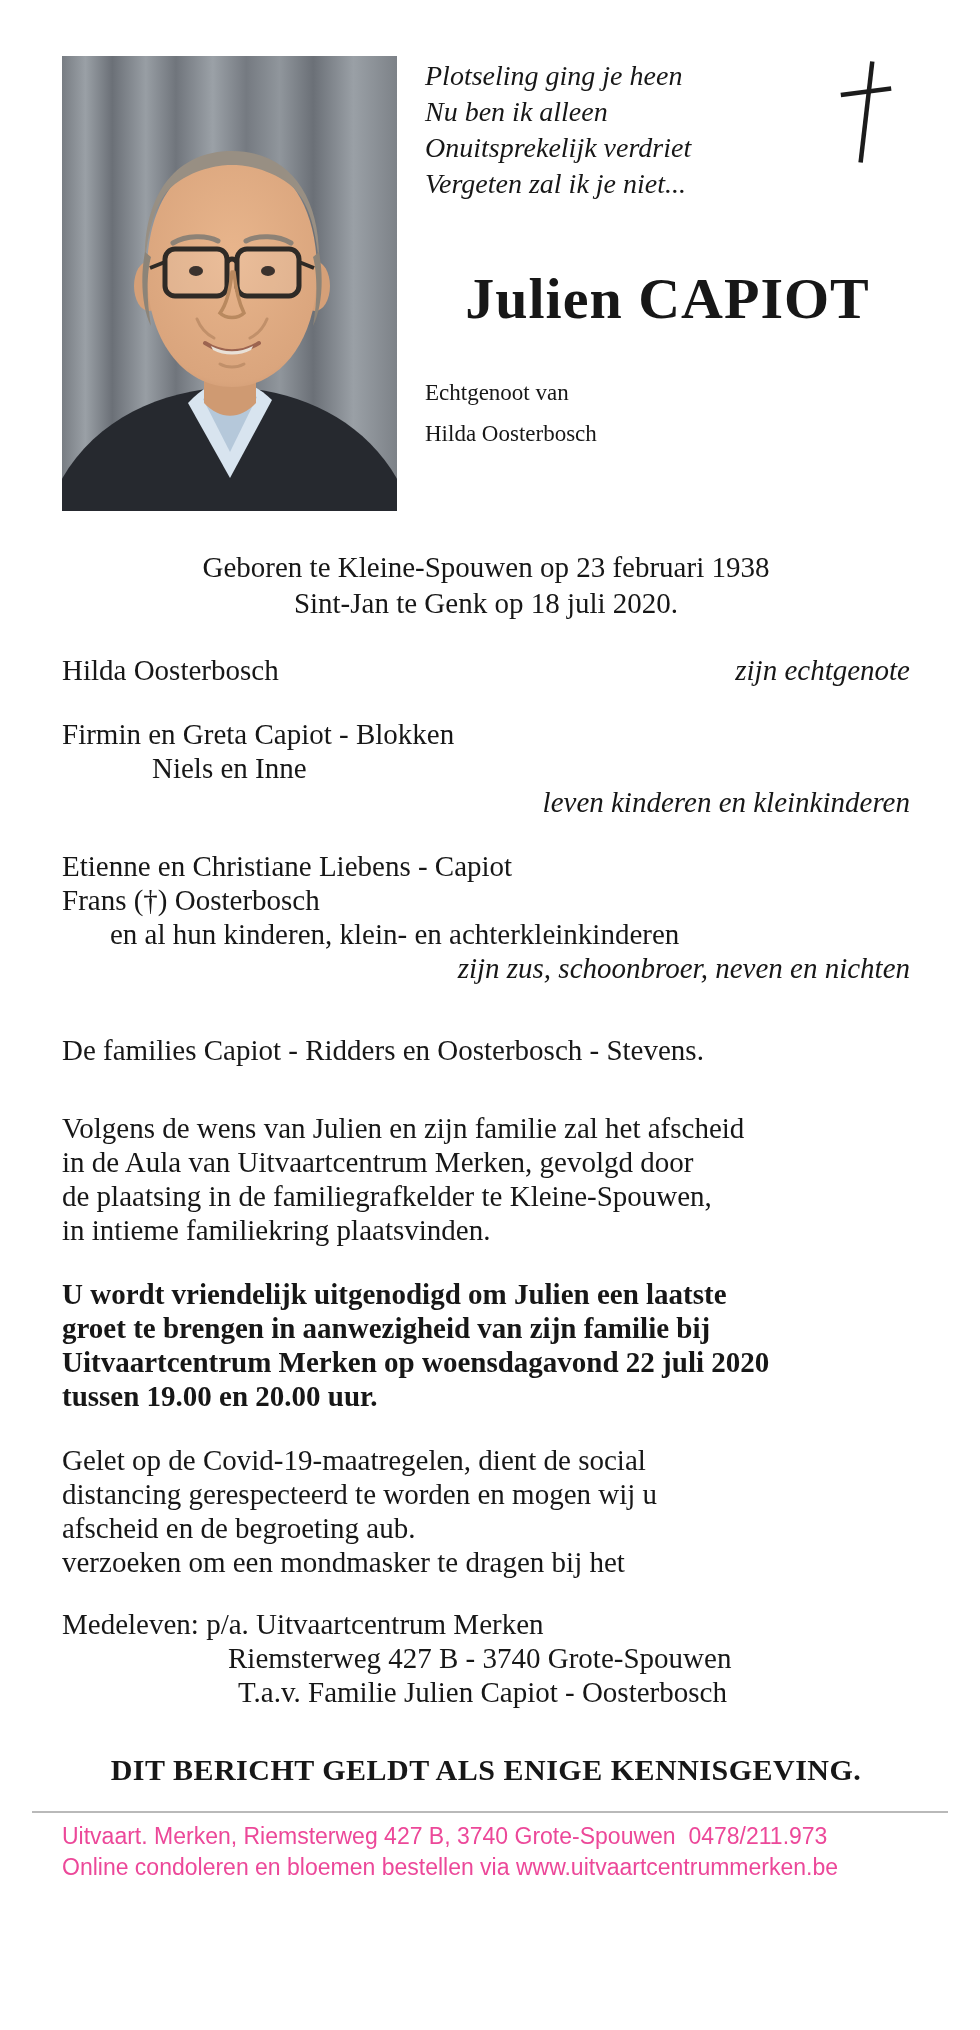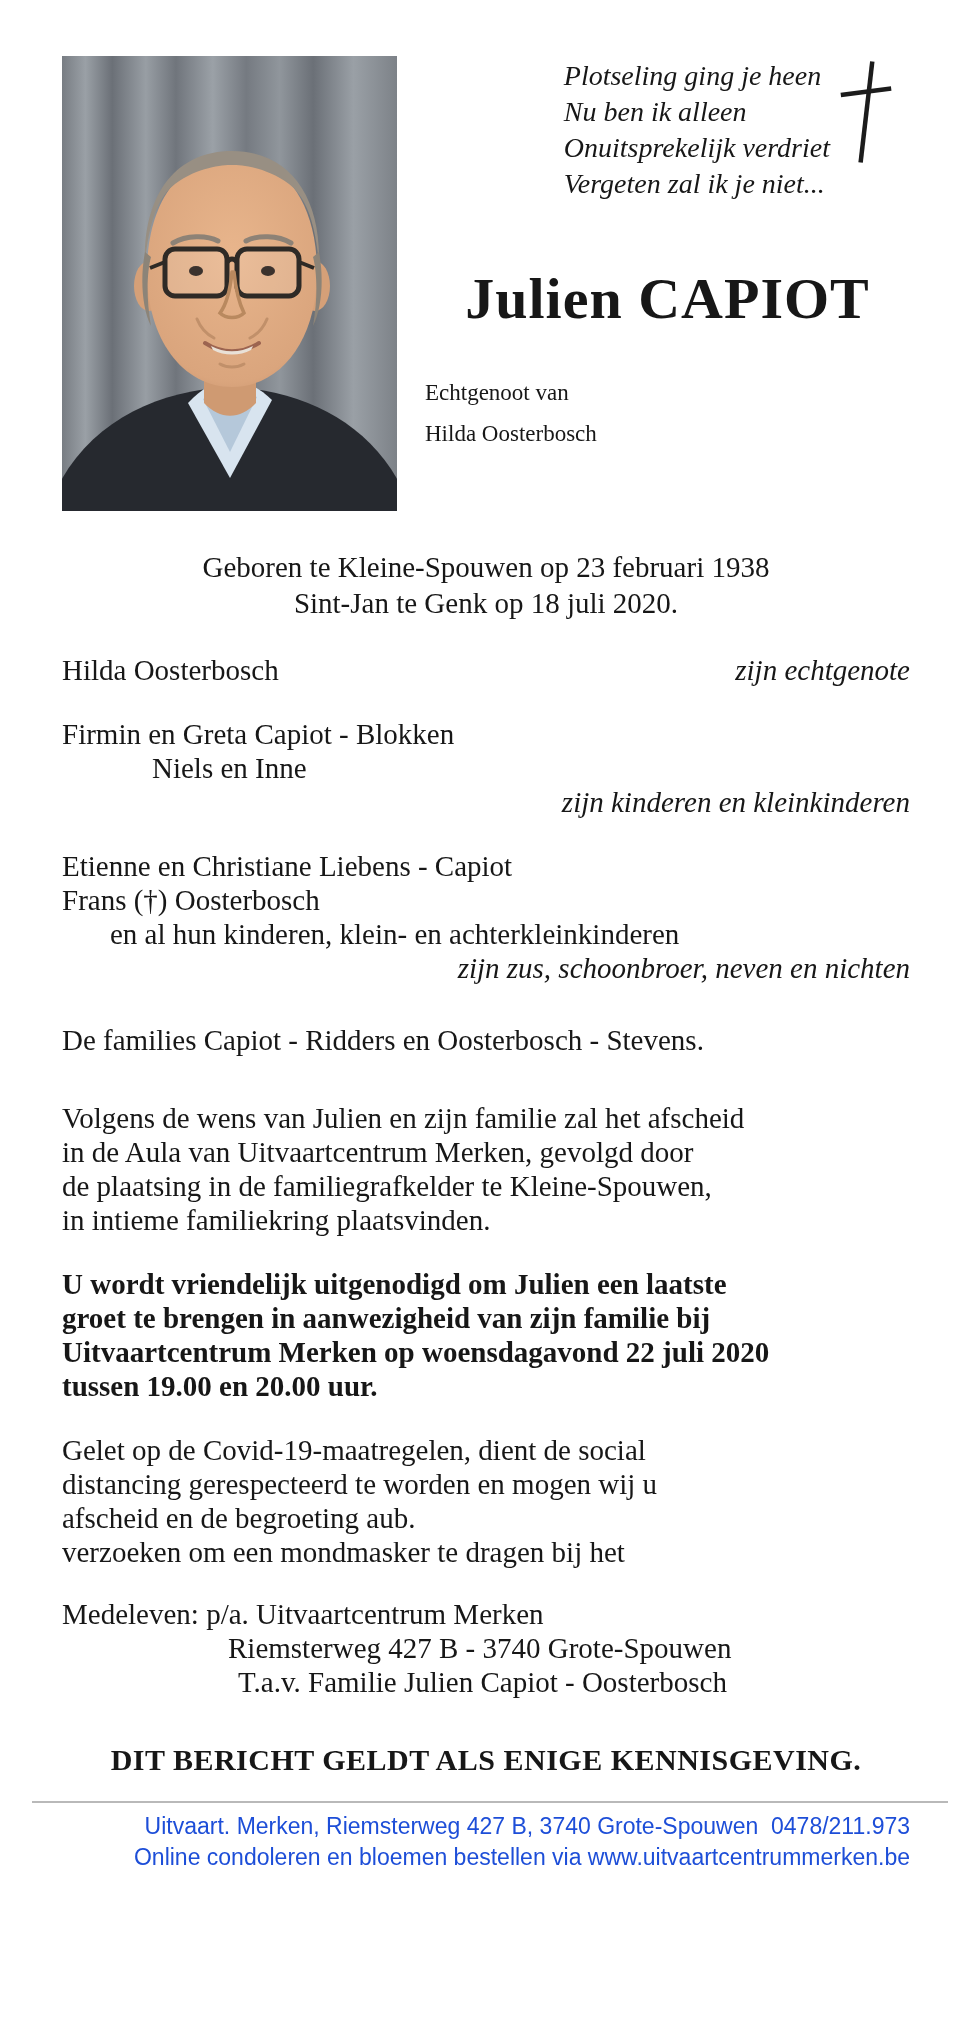--- a/index.html
+++ b/index.html
@@ -20,21 +20,21 @@
   
   .top { display: flex; }
   .photo {
     width: 335px;
     height: 455px;
     flex: none;
     margin-right: 28px;
     overflow: hidden;
   }
   .top-right { flex: 1; }
-  .poem-row { display: flex; justify-content: flex-end; align-items: flex-start; }
+  .poem-row { display: flex; justify-content: space-between; align-items: flex-start; }
   .poem {
     font-style: italic;
     font-size: 28px;
     line-height: 36px;
     padding-top: 2px;
   }
   .cross { margin: 2px 8px 0 0; }
   .name {
     margin: 66px 0 4px 0;
     text-align: center;
@@ -63,45 +63,45 @@
     justify-content: space-between;
     align-items: baseline;
   }
   .family-block { margin-top: 30px; }
   .relation { text-align: right; font-style: italic; }
   .relation-inline { font-style: italic; }
   .indent-90  { padding-left: 90px; }
   .indent-48  { padding-left: 48px; }
   .indent-166 { padding-left: 166px; }
   .indent-176 { padding-left: 176px; }
-  .families-line { margin-top: 38px; }
+  .families-line { margin-top: 48px; }
   .para { margin-top: 44px; }
   .para.tight { margin-top: 30px; }
   .para.bold { font-weight: bold; }
   .condolences { margin-top: 28px; }
   .closing {
     margin-top: 44px;
     text-align: center;
     font-weight: bold;
     font-size: 30px;
     letter-spacing: 0.5px;
   }
 
   
   .footer-rule {
     margin: 24px -38px 0 -30px;
     border-top: 2px solid #b9b9b9;
   }
   .footer {
     padding: 8px 0 14px 0;
-    text-align: right;
+    text-align: left;
     font-family: "Liberation Sans", sans-serif;
     font-size: 23px;
     line-height: 31px;
-    color: #1d4ed8;
+    color: #ec4899;
   }
 </style>
 </head>
 <body>
 
 <div class="page">
 
   <div class="top">
 
     <div class="photo">
@@ -199,21 +199,21 @@
 
 
   <div class="spouse-row">
     <span>Hilda Oosterbosch</span>
     <span class="relation-inline">zijn echtgenote</span>
   </div>
 
   <div class="family-block">
     <div>Firmin en Greta Capiot - Blokken</div>
     <div class="indent-90">Niels en Inne</div>
-    <div class="relation">zijn kinderen en kleinkinderen</div>
+    <div class="relation">leven kinderen en kleinkinderen</div>
   </div>
 
   <div class="family-block">
     <div>Etienne en Christiane Liebens - Capiot</div>
     <div>Frans (†) Oosterbosch</div>
     <div class="indent-48">en al hun kinderen, klein- en achterkleinkinderen</div>
     <div class="relation">zijn zus, schoonbroer, neven en nichten</div>
   </div>
 
   <div class="families-line">De families Capiot - Ridders en Oosterbosch - Stevens.</div>

